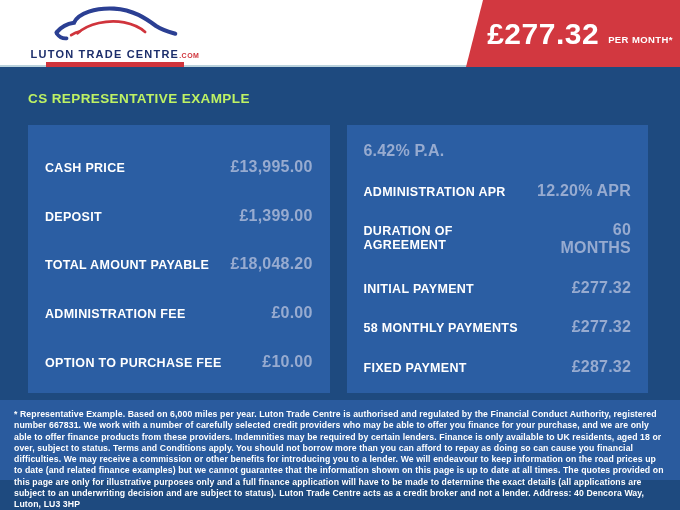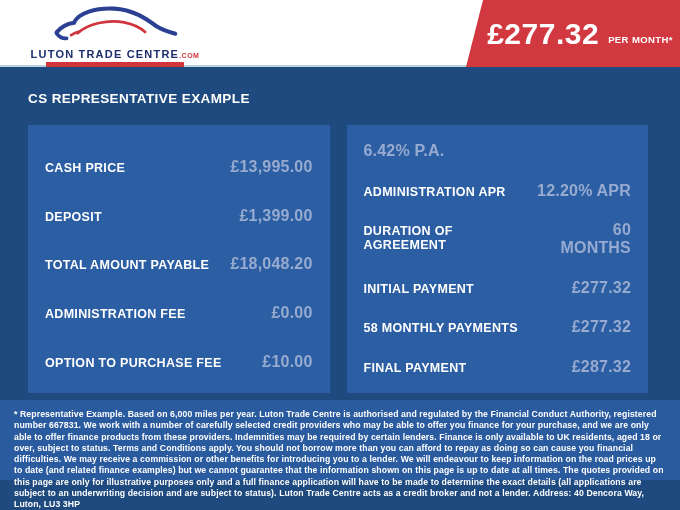--- a/index.html
+++ b/index.html
@@ -39,21 +39,21 @@
   .price-amount { font-size:30px; font-weight:bold; letter-spacing:0.5px; }
   .price-period { font-size:9.5px; font-weight:bold; letter-spacing:0.4px; margin-top:12px; }
 
   
   .main {
     position:absolute; top:69px; left:0; right:0; bottom:0;
     background:#1e4a7f;
   }
   .page-heading {
     position:absolute; top:22px; left:28px;
-    color:#ffffff; font-size:13.5px; font-weight:bold; letter-spacing:0.4px;
+    color:#bef264; font-size:13.5px; font-weight:bold; letter-spacing:0.4px;
   }
   .panels {
     position:absolute; top:56px; left:28px; width:620px;
     display:flex; gap:17px;
   }
   .panel {
     flex:1; height:268px; background:#2b5ea3;
     padding:12px 17px; display:flex; flex-direction:column;
     justify-content:space-around;
   }
@@ -144,21 +144,21 @@
       </div>
       <div class="row">
         <span class="row-label">INITIAL PAYMENT</span>
         <span class="row-value">£277.32</span>
       </div>
       <div class="row">
         <span class="row-label">58 MONTHLY PAYMENTS</span>
         <span class="row-value">£277.32</span>
       </div>
       <div class="row">
-        <span class="row-label">FINAL PAYMENT</span>
+        <span class="row-label">FIXED PAYMENT</span>
         <span class="row-value">£287.32</span>
       </div>
     </div>
 
   </div>
 
   <div class="footer">
     <p class="footer-text">* Representative Example. Based on 6,000 miles per year. Luton Trade Centre is authorised and regulated by the Financial Conduct Authority, registered number 667831. We work with a number of carefully selected credit providers who may be able to offer you finance for your purchase, and we are only able to offer finance products from these providers. Indemnities may be required by certain lenders. Finance is only available to UK residents, aged 18 or over, subject to status. Terms and Conditions apply. You should not borrow more than you can afford to repay as doing so can cause you financial difficulties. We may receive a commission or other benefits for introducing you to a lender. We will endeavour to keep information on the road prices up to date (and related finance examples) but we cannot guarantee that the information shown on this page is up to date at all times. The quotes provided on this page are only for illustrative purposes only and a full finance application will have to be made to determine the exact details (all applications are subject to an underwriting decision and are subject to status). Luton Trade Centre acts as a credit broker and not a lender. Address: 40 Dencora Way, Luton, LU3 3HP</p>
   </div>
 

